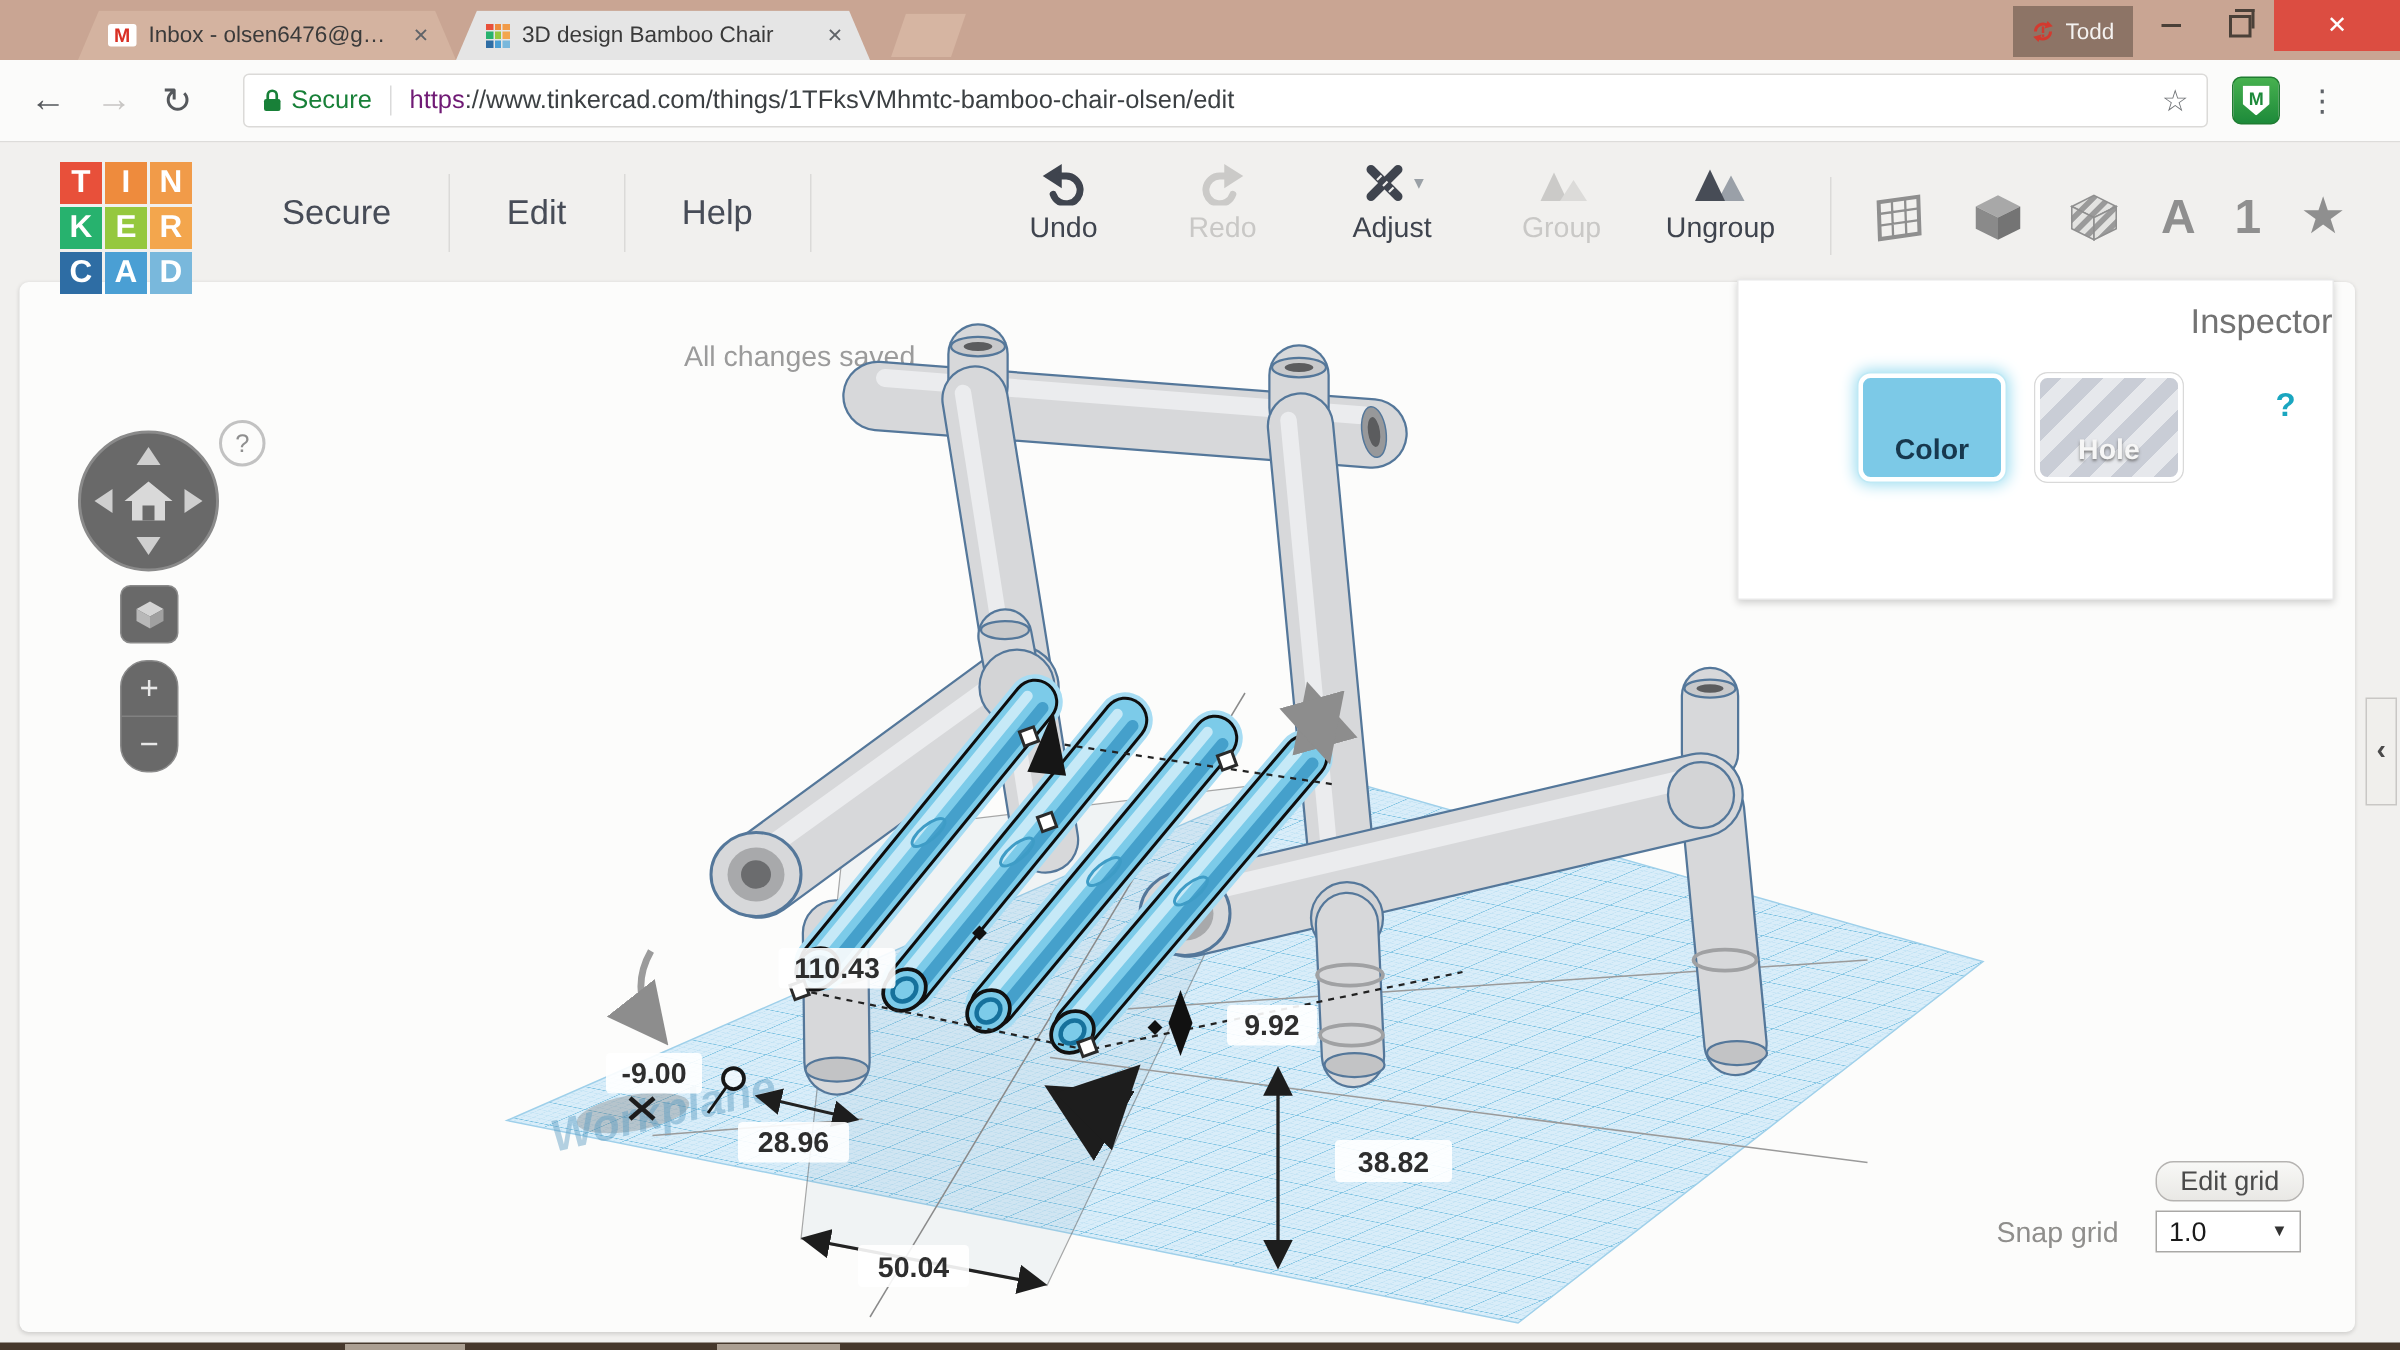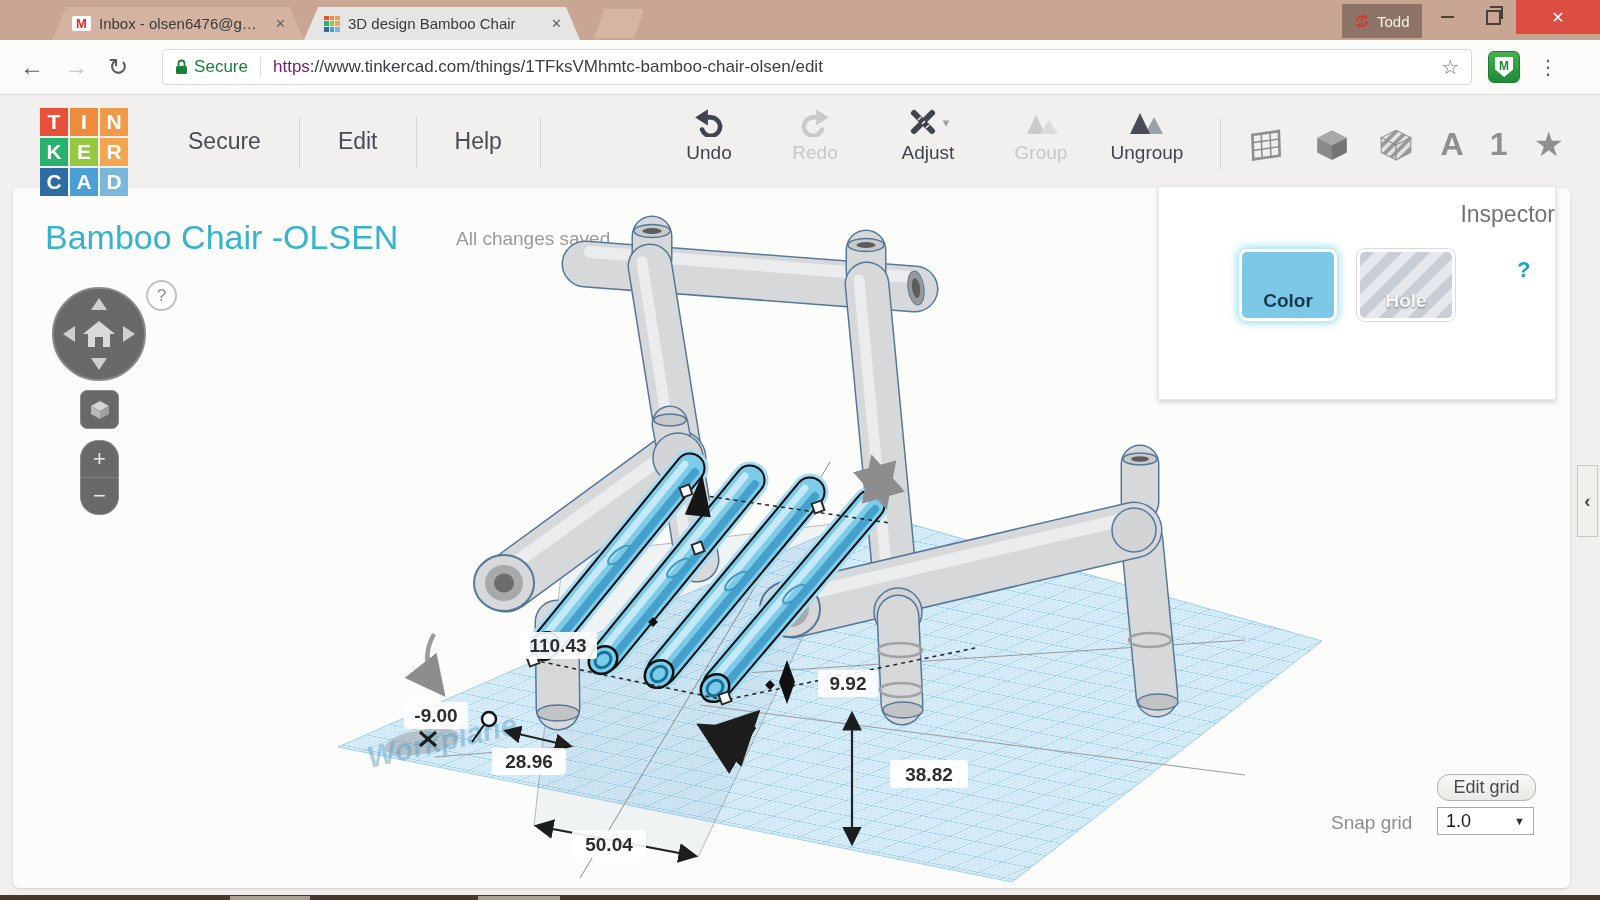--- a/index.html
+++ b/index.html
@@ -270,21 +270,20 @@
     <polygon points="17,4 31,11 17,18 3,11" fill="url(#hstr)" stroke="#8f8f8f"></polygon>
     <polygon points="3,11 17,18 17,32 3,25" fill="url(#hstr)" stroke="#8f8f8f"></polygon>
     <polygon points="31,11 17,18 17,32 31,25" fill="url(#hstr)" stroke="#8f8f8f"></polygon>
   </svg>
   <span class="glyph-ico">A</span>
   <span class="glyph-ico">1</span>
   <span class="glyph-ico" style="font-size:34px">★</span>
 </div>
 
 <div class="canvas">
-  <div class="design-title">Bamboo Chair -OLSEN</div>
   <div class="autosave">All changes saved</div>
 
   <svg class="scene" viewBox="13 188 1557 700">
     <defs>
       <pattern id="gfine" width="20" height="20" patternUnits="userSpaceOnUse" patternTransform="matrix(0.255,0.051,0.238,-0.104,340,745)">
         <path d="M0 0H20M0 0V20" stroke="#9ed2ec" stroke-width="2.6" fill="none"></path>
       </pattern>
       <pattern id="gbold" width="20" height="20" patternUnits="userSpaceOnUse" patternTransform="matrix(1.275,0.255,1.19,-0.52,340,745)">
         <path d="M0 0H20M0 0V20" stroke="#79c0e0" stroke-width="1" fill="none"></path>
       </pattern>

